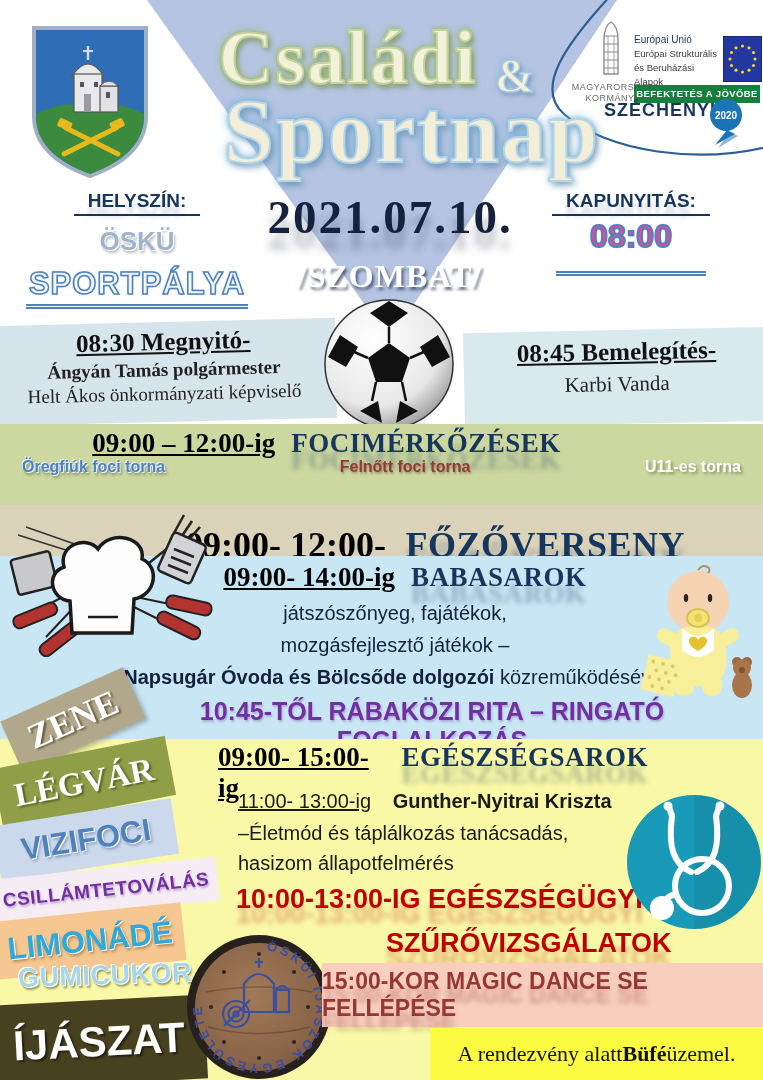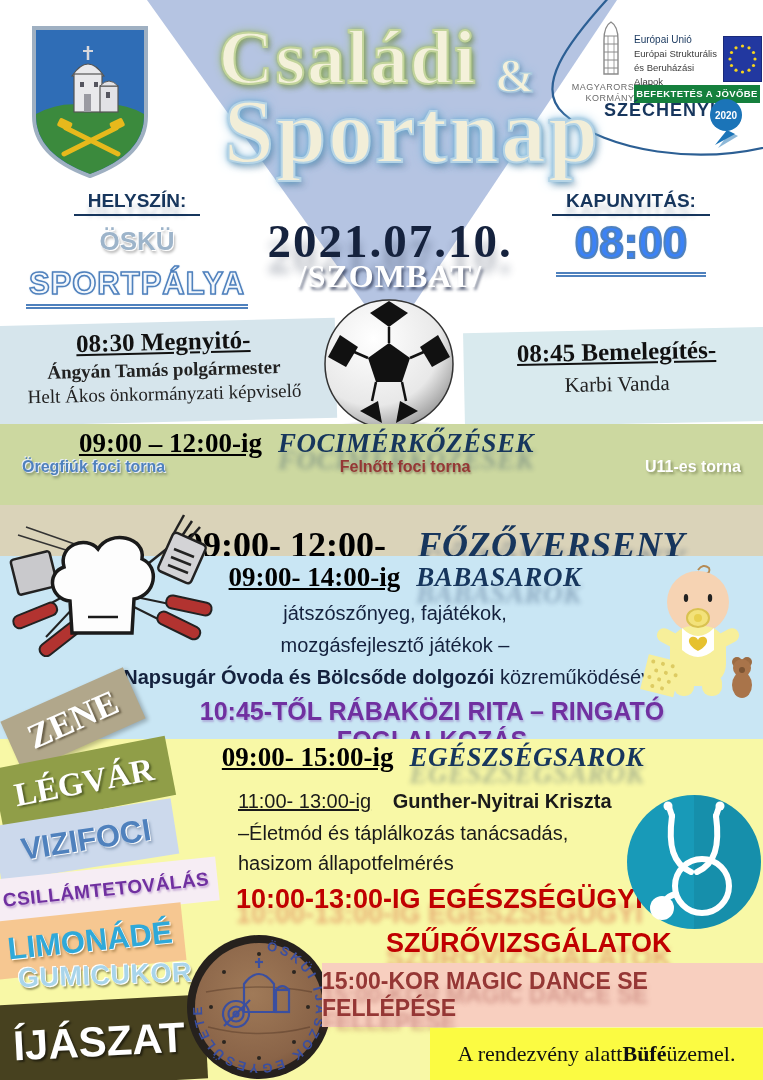--- a/index.html
+++ b/index.html
@@ -42,27 +42,27 @@
   
   .heading-underline{border-bottom:2px solid #17365d;padding-bottom:2px;
     color:#17365d;font-weight:bold;text-shadow:0 10px 4px rgba(23,54,93,.18);}
   .helyszin{left:74px;top:190px;width:126px;text-align:center;font-size:19px;}
   .osku{left:74px;top:226px;width:126px;text-align:center;font-size:26px;font-weight:bold;
     color:#9db4ca;text-shadow:-1px -1px 0 #fff,1px 1px 0 #fff,2px 3px 3px #b4b4b4;}
   .sportpalya{left:26px;top:266px;width:222px;text-align:center;font-size:31px;font-weight:bold;
     color:#f4f8fc;-webkit-text-stroke:1.5px #4f81bd;letter-spacing:1px;
     text-shadow:0 0 2px #4f81bd;border-bottom:5px double #4f81bd;padding-bottom:2px;}
   .datum{left:225px;top:190px;width:330px;text-align:center;font-size:47px;font-weight:bold;
-    letter-spacing:2px;color:#15223d;text-shadow:0 16px 8px rgba(21,34,61,.3);margin-top:24px;}
+    letter-spacing:2px;color:#15223d;text-shadow:0 16px 8px rgba(21,34,61,.3);}
   .szombat{left:275px;top:258px;width:230px;text-align:center;font-size:32px;font-weight:bold;
     color:#ffffff;letter-spacing:1px;text-shadow:2px 3px 3px rgba(50,60,90,.75);}
   .kapunyitas{left:552px;top:190px;width:158px;text-align:center;font-size:19px;}
-  .gate-time{left:556px;top:218px;width:150px;text-align:center;font-size:44px;font-weight:bold;
-    color:#3b82f6;-webkit-text-stroke:2px #4f81bd;text-shadow:0 0 2px #4f81bd;
-    border-bottom:5px double #4f81bd;padding-bottom:4px;}
+  .gate-time{left:556px;top:218px;width:150px;text-align:center;font-size:32px;font-weight:bold;
+    color:#ec4899;-webkit-text-stroke:2px #4f81bd;text-shadow:0 0 2px #4f81bd;
+    border-bottom:5px double #4f81bd;padding-bottom:16px;}
 
   
   .open-box{left:-8px;top:322px;width:344px;height:94px;background:#d6e5ec;
     transform:rotate(-1.4deg);text-align:center;padding-top:6px;}
   .warm-box{left:464px;top:330px;width:306px;height:86px;background:#d9eaee;
     transform:rotate(-1.2deg);text-align:center;padding-top:8px;}
   .box-head{font-family:"Liberation Serif",serif;font-size:25px;font-weight:bold;color:#111;
     text-decoration:underline;}
   .box-line-b{font-family:"Liberation Serif",serif;font-size:19px;font-weight:bold;color:#222;margin-top:3px;}
   .box-line{font-family:"Liberation Serif",serif;font-size:19px;color:#222;margin-top:2px;}
@@ -72,23 +72,23 @@
 
   
   .band-green{left:0;top:424px;width:763px;height:81px;background:#ccd8a0;}
   .band-tan{left:0;top:505px;width:763px;height:51px;background:#dad3b9;}
   .band-blue{left:0;top:556px;width:763px;height:183px;background:#c9e6f4;}
   .band-yellow{left:0;top:739px;width:763px;height:341px;background:#f8f8a6;}
 
   .sec-head{display:flex;justify-content:center;align-items:baseline;gap:16px;
     font-family:"Liberation Serif",serif;font-weight:bold;}
   .sec-time{color:#000;text-decoration:underline;}
-  .sec-title{color:#17365d;text-shadow:0 17px 5px rgba(23,54,93,.32);letter-spacing:.5px;font-style:italic;}
-
-  .foci-head{left:0;top:428px;width:613px;font-size:27px;}
+  .sec-title{color:#17365d;text-shadow:0 17px 5px rgba(23,54,93,.32);letter-spacing:.5px;}
+
+  .foci-head{left:0;top:428px;width:613px;font-size:27px;padding-left:20px;}
   .foci-row{left:0;top:458px;width:763px;display:flex;justify-content:space-between;
     padding:0 22px;box-sizing:border-box;font-size:16px;font-weight:bold;}
   .torna-0{color:#4f81bd;text-shadow:-1px -1px 0 #e8eef7,1px 1px 0 #e8eef7,2px 3px 3px #7a8a66;}
   .torna-1{color:#953735;text-shadow:1px 2px 2px rgba(90,40,40,.35);}
   .torna-2{color:#ffffff;text-shadow:2px 2px 3px #86905f;}
 
   .fozo-head{left:185px;top:524px;width:500px;font-size:36px;}
   .baba-head{left:190px;top:562px;width:430px;font-size:27px;}
   .baba-line{left:110px;top:0;width:570px;text-align:center;font-size:20px;color:#14213d;}
   .baba-bold{font-weight:bold;}

